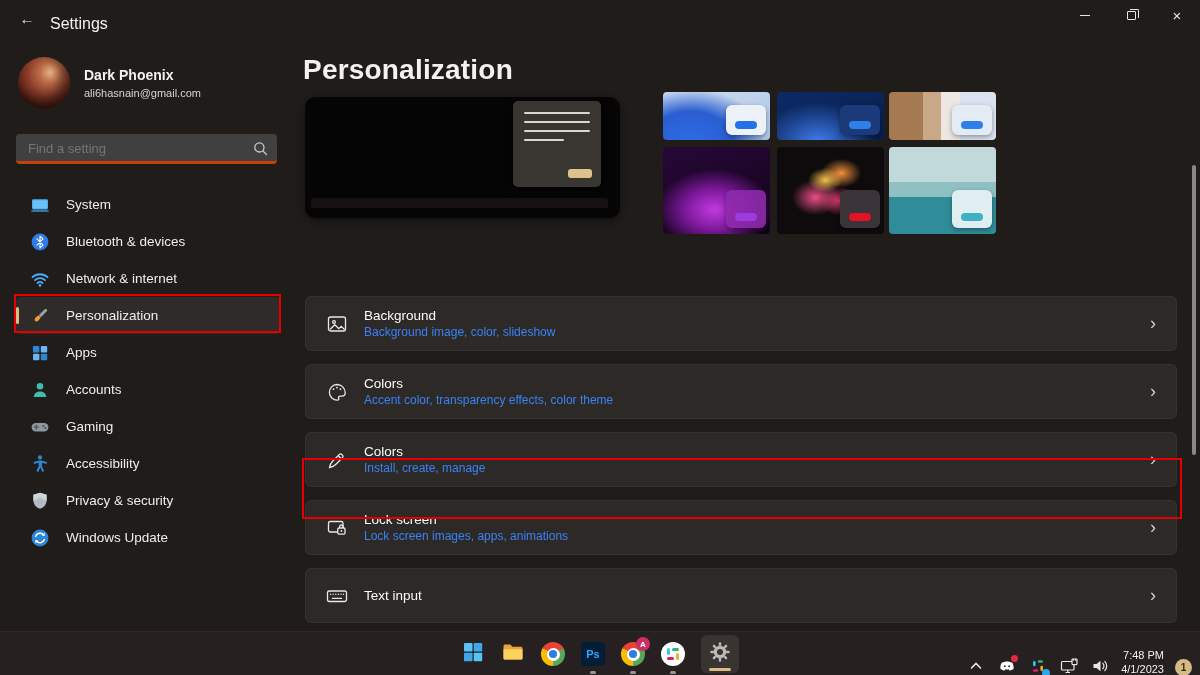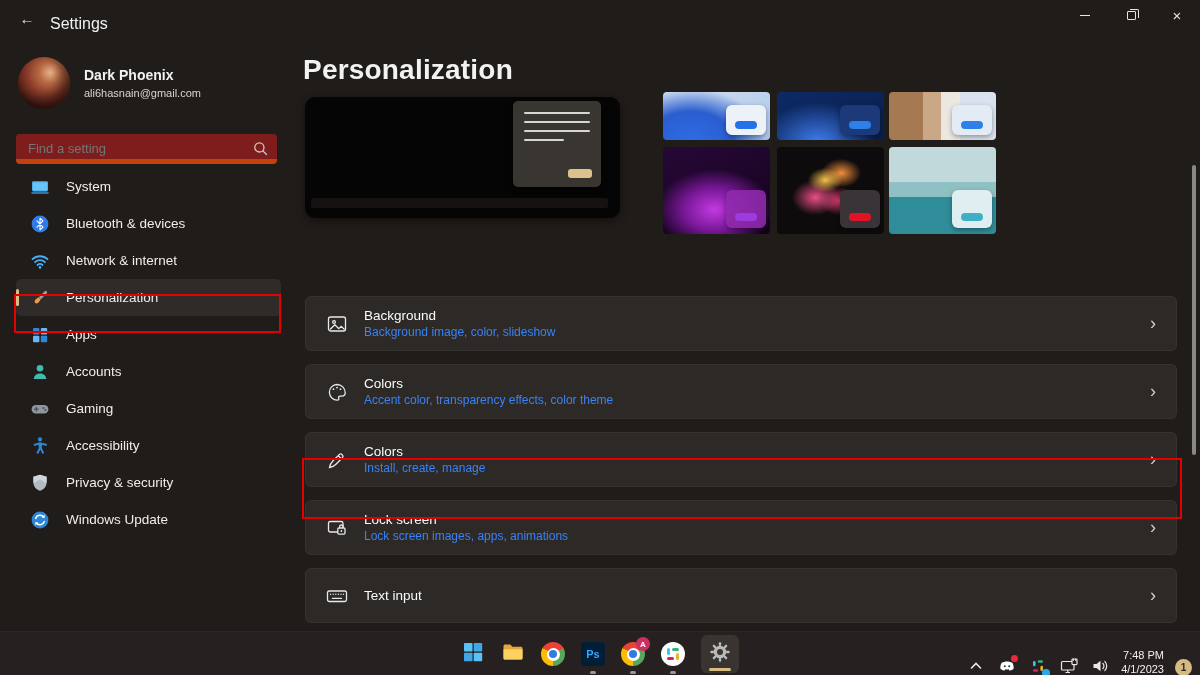--- a/index.html
+++ b/index.html
@@ -19,26 +19,26 @@
   .wc-restore span { position:relative; display:block; width:9px; height:9px; border:1px solid #e6e6e6; border-radius:1px; background:#201c1a;}
   .wc-restore span::before { content:''; position:absolute; top:-3.5px; left:2px; width:8px; height:8px;
     border-top:1px solid #e6e6e6; border-right:1px solid #e6e6e6; border-radius:0 2px 0 0; }
   .wc-close { font-size:15px; }
   
   .avatar { position:absolute; left:18px; top:57px; width:52px; height:52px; border-radius:50%;
     background: radial-gradient(circle at 62% 30%, #e8b48a 0%, #b96a45 22%, #8a3b2a 48%, #4a1a12 78%, #2a0d08 100%);
     box-shadow: inset -6px -8px 14px rgba(0,0,0,.55); }
   .profile-name { position:absolute; left:84px; top:67px; font-size:14px; font-weight:700; }
   .profile-email { position:absolute; left:84px; top:87px; font-size:11px; color:#d8d4d0; }
-  .search { position:absolute; left:16px; top:134px; width:261px; height:30px; background:#7f1d1d;
-    border-radius:4px; border-bottom:5px solid #c2410c; }
+  .search { position:absolute; left:16px; top:134px; width:261px; height:30px; background:#404040;
+    border-radius:4px; border-bottom:3px solid #c2410c; }
   .search input { position:absolute; left:0; top:0; width:230px; height:28px; background:transparent; border:0;
     outline:none; color:#cfcbc7; font-size:13px; padding-left:12px; font-family:inherit; }
   .search .search-ic { position:absolute; right:9px; top:7px; width:15px; height:15px; }
-  .nav { position:absolute; left:16px; top:168px; width:265px; }
+  .nav { position:absolute; left:16px; top:186px; width:265px; }
   .nav-item { position:relative; height:37px; display:flex; align-items:center; gap:16px;
     padding-left:14px; border-radius:5px; font-size:13.5px; color:#f0ede9; }
   .nav-item.active { background:#2e2b29; }
   .nav-item.active::before { content:''; position:absolute; left:0; top:10px; width:3px; height:17px;
     border-radius:2px; background:#d9bd83; }
   .nav-icon { width:20px; height:20px; flex:none; display:flex; }
   .nav-icon svg { width:20px; height:20px; }
   
   .page-title { position:absolute; left:303px; top:54px; font-size:28px; font-weight:600; letter-spacing:.2px; }
   .preview { position:absolute; left:305px; top:97px; width:315px; height:121px; border-radius:10px;

